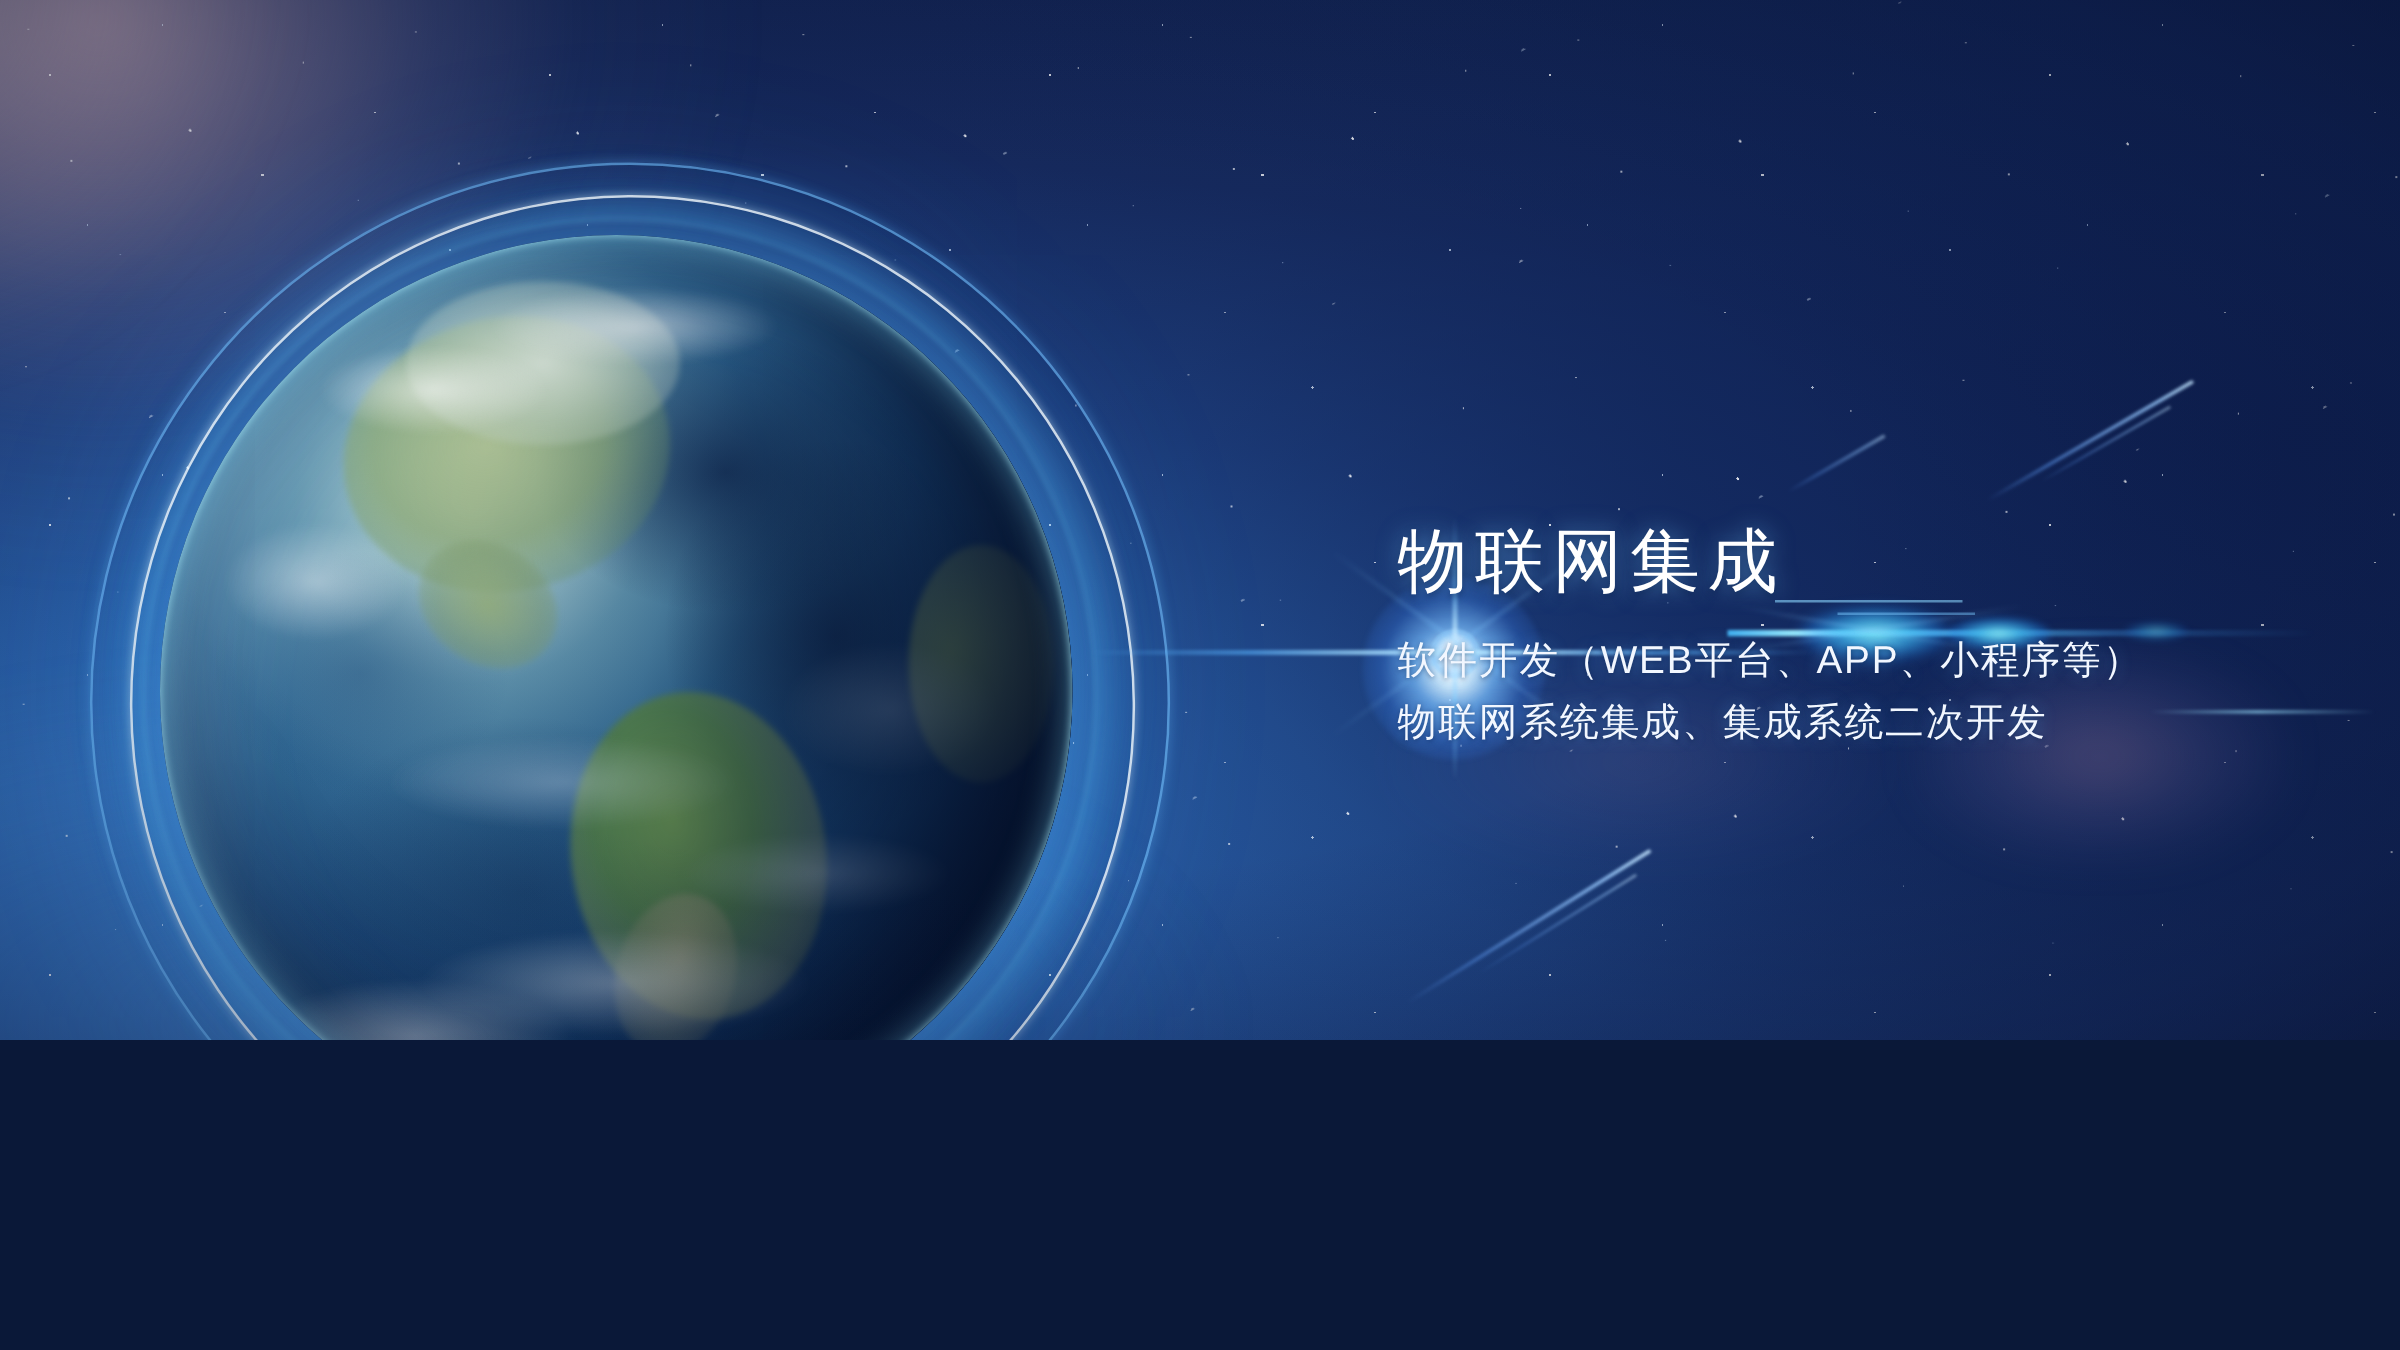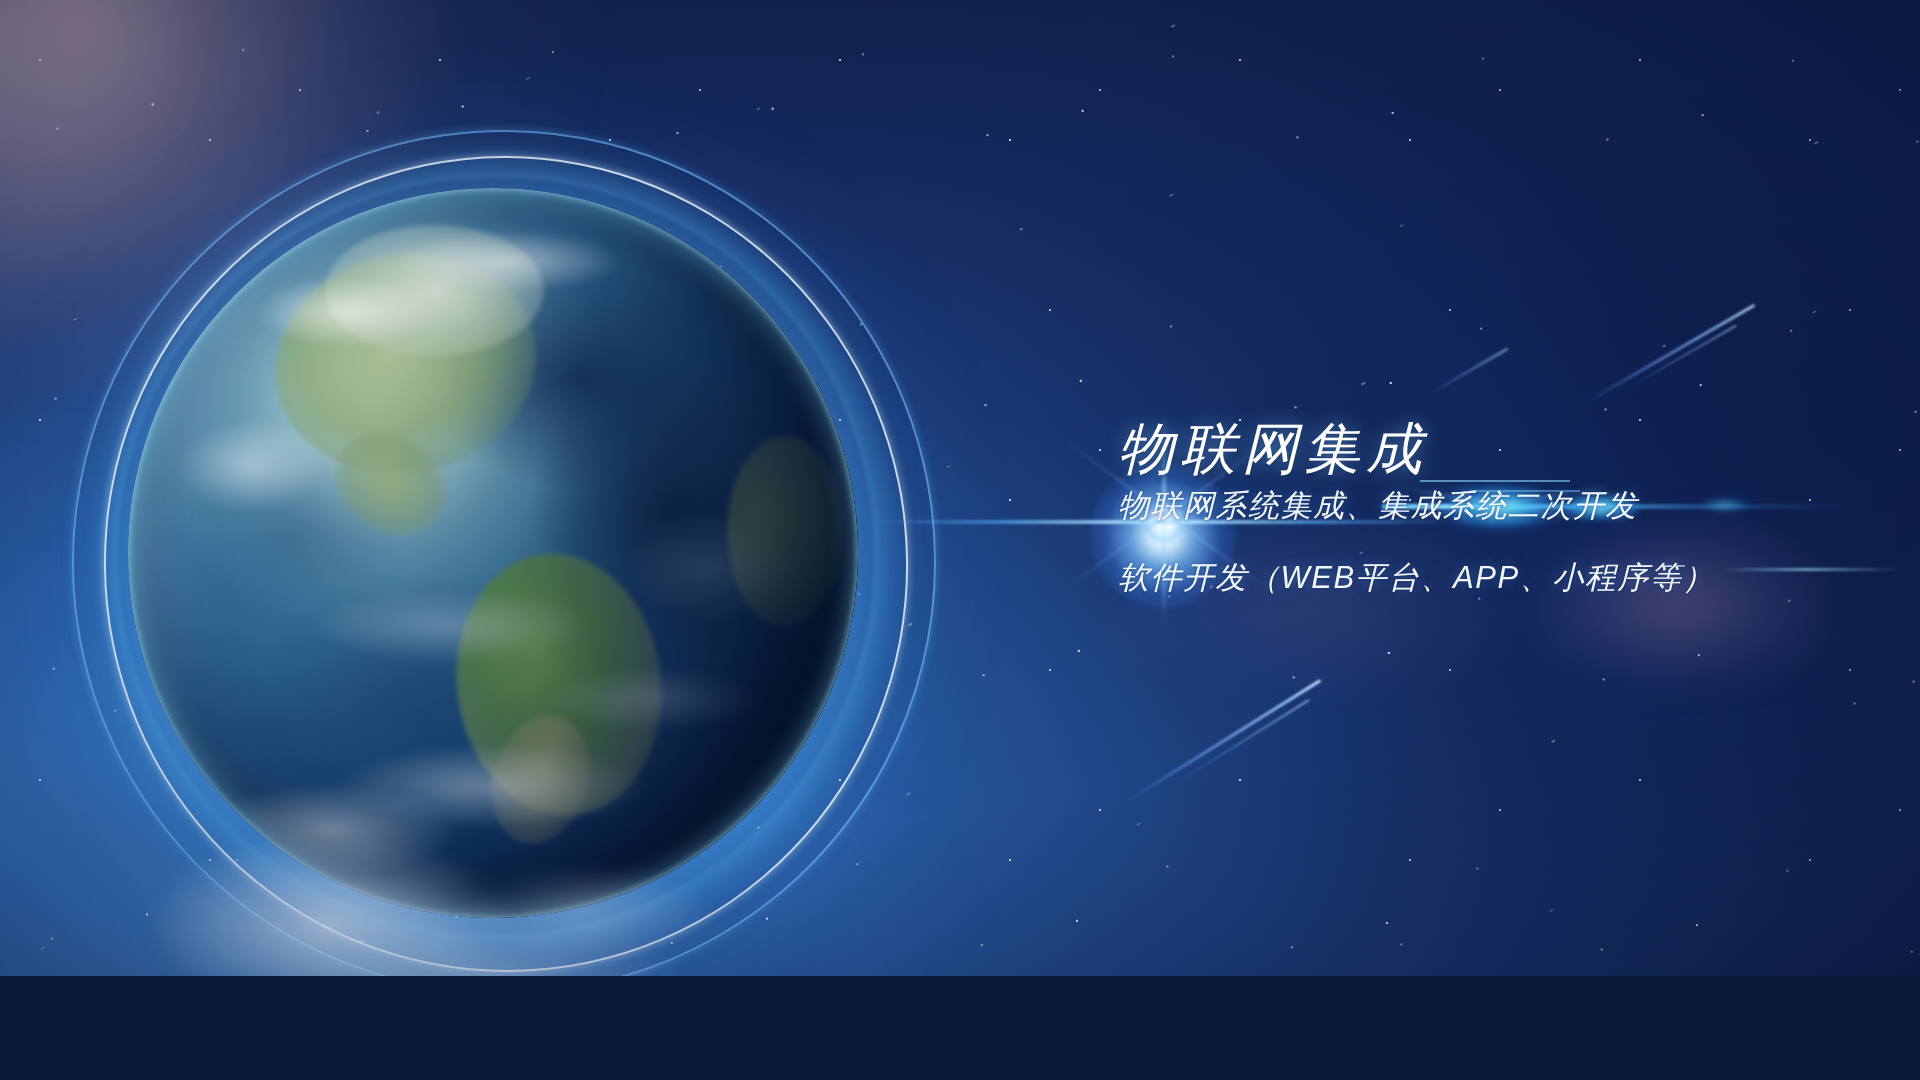--- a/index.html
+++ b/index.html
@@ -1,23 +1,22 @@
 <!DOCTYPE html>
 <html><head>
 <meta charset="utf-8">
 <style>
   html,body{margin:0;padding:0;background:#0a1838;}
   body{font-family:"Liberation Sans","DejaVu Sans",sans-serif;}
 
   #stage{
     position:relative;
-    width:1920px;height:976px;
+    width:1920px;height:832px;
     overflow:hidden;
     background:#16295c;
-    font-style:italic;
   }
 
   
   .bg-base{
     position:absolute;inset:0;
     background:
       radial-gradient(ellipse 120% 90% at 18% 78%, #3b7ec9 0%, #2a60a8 22%, #1e3f7e 48%, #16295c 72%, #122352 100%),
       linear-gradient(115deg,#2e5c96 0%,#1f3f77 30%,#162c60 62%,#12245a 100%);
   }
   .bg-navy-right{
@@ -374,17 +373,17 @@
       <i class="thin"></i>
     </div>
   <div class="meteor" id="met3">
       <i></i>
     </div>
 
   <div class="vignette"></div>
 
   <div class="text-block">
     <h1 class="title">物联网集成</h1>
+    <p class="sub first">软件开发（WEB平台、APP、小程序等）</p>
     <p class="sub">物联网系统集成、集成系统二次开发</p>
-    <p class="sub first">软件开发（WEB平台、APP、小程序等）</p>
   </div>
 
 </div>
 
 </body></html>

